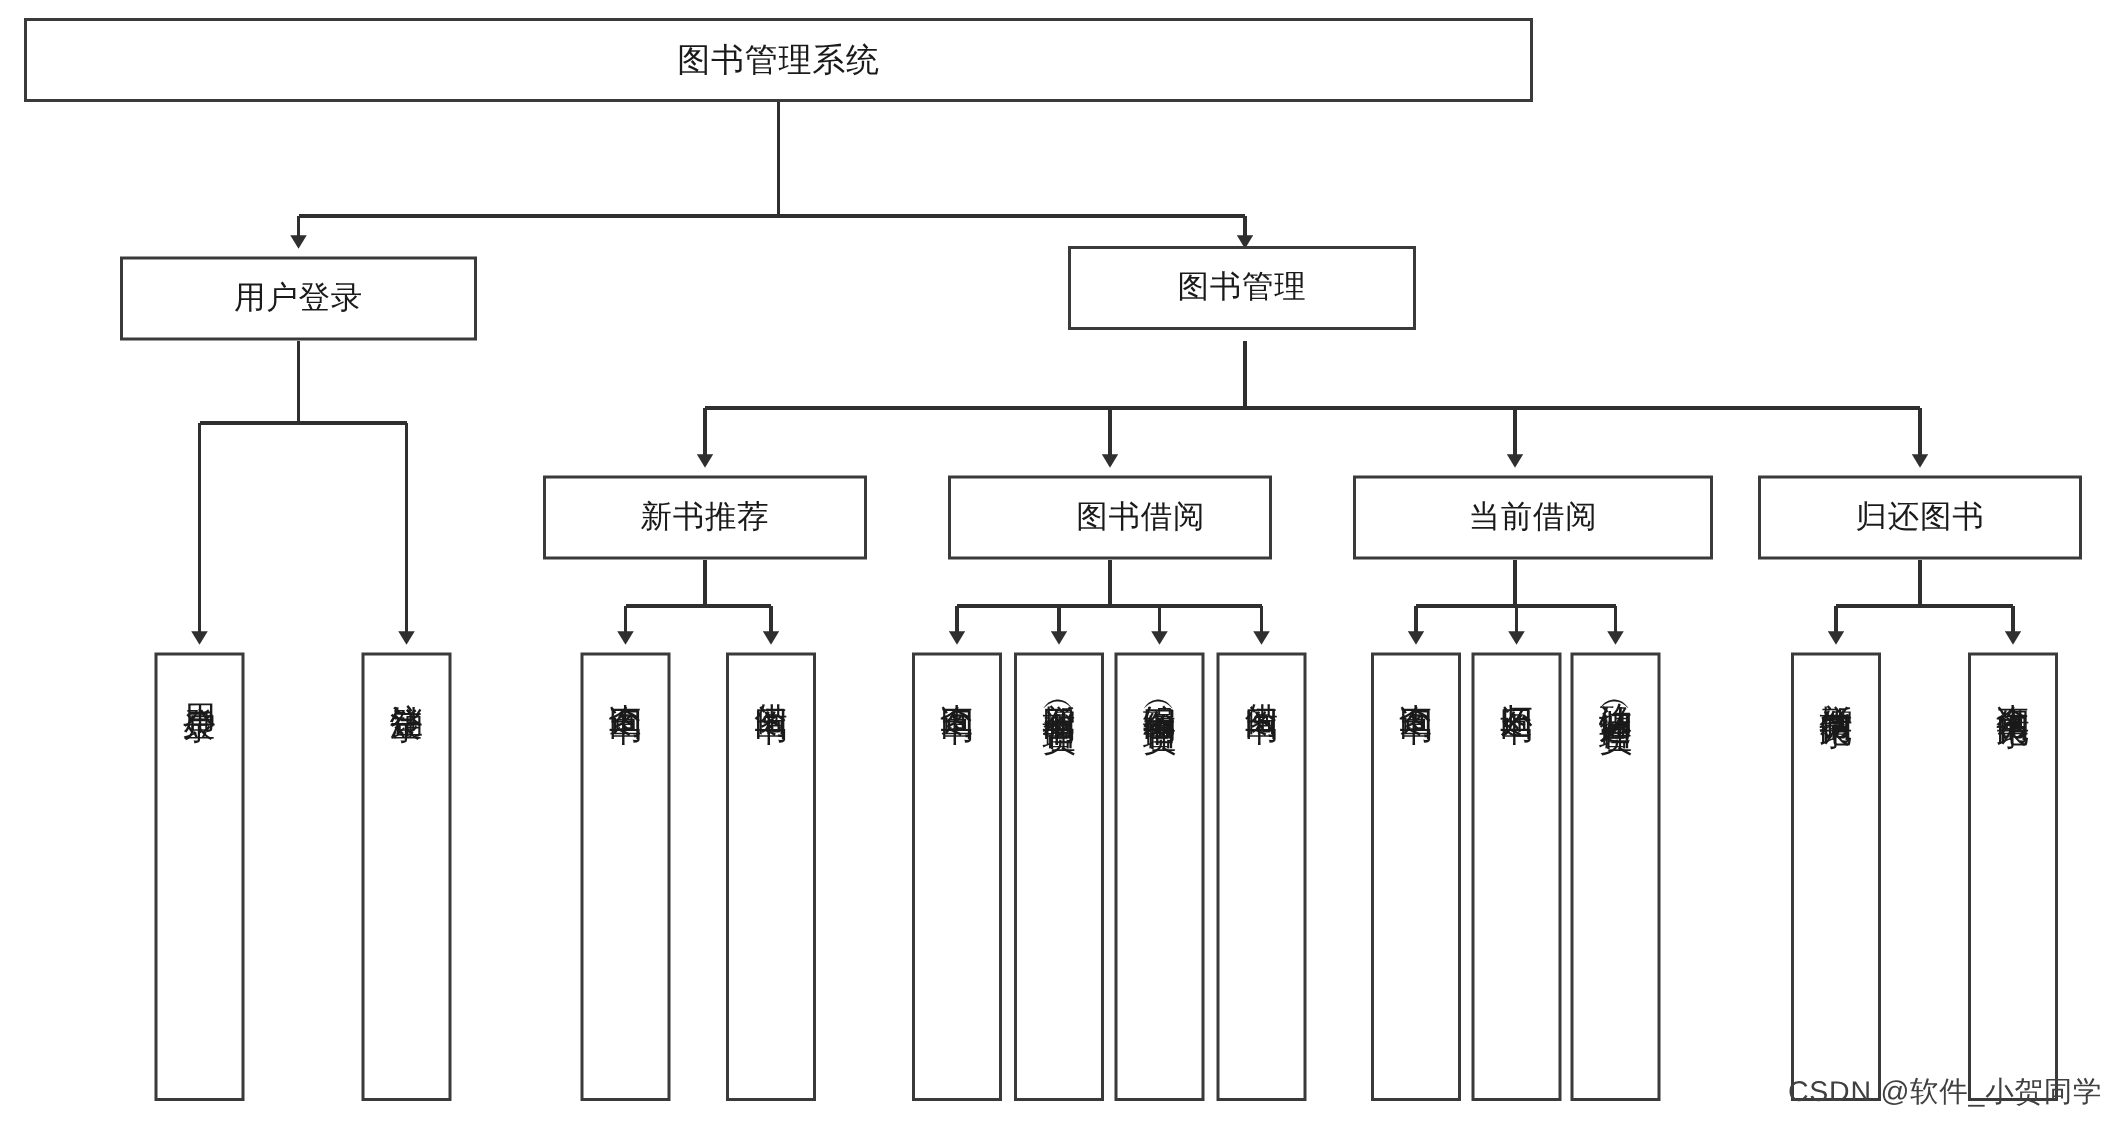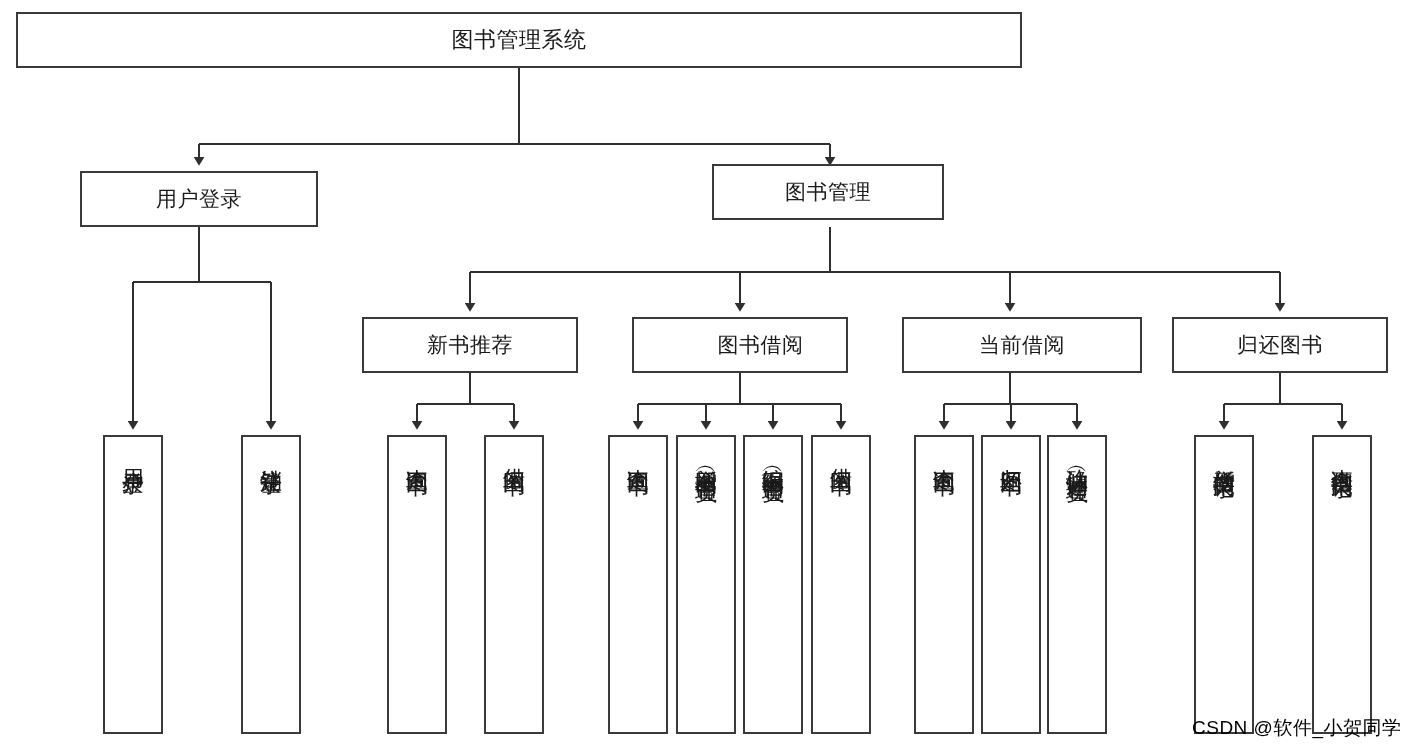--- a/index.html
+++ b/index.html
@@ -58,21 +58,21 @@
     writing-mode: vertical-rl;
     text-orientation: upright;
     font-size: 22px;
     letter-spacing: 2px;
     line-height: 1;
     white-space: nowrap;
   }
   .watermark {
     position: absolute;
     font-size: 19px;
-    color: #000000;
+    color: #404040;
     letter-spacing: 0.5px;
     white-space: nowrap;
     user-select: none;
   }
 </style>
 </head>
 <body>
 
 <div id="diagram-root">
 

